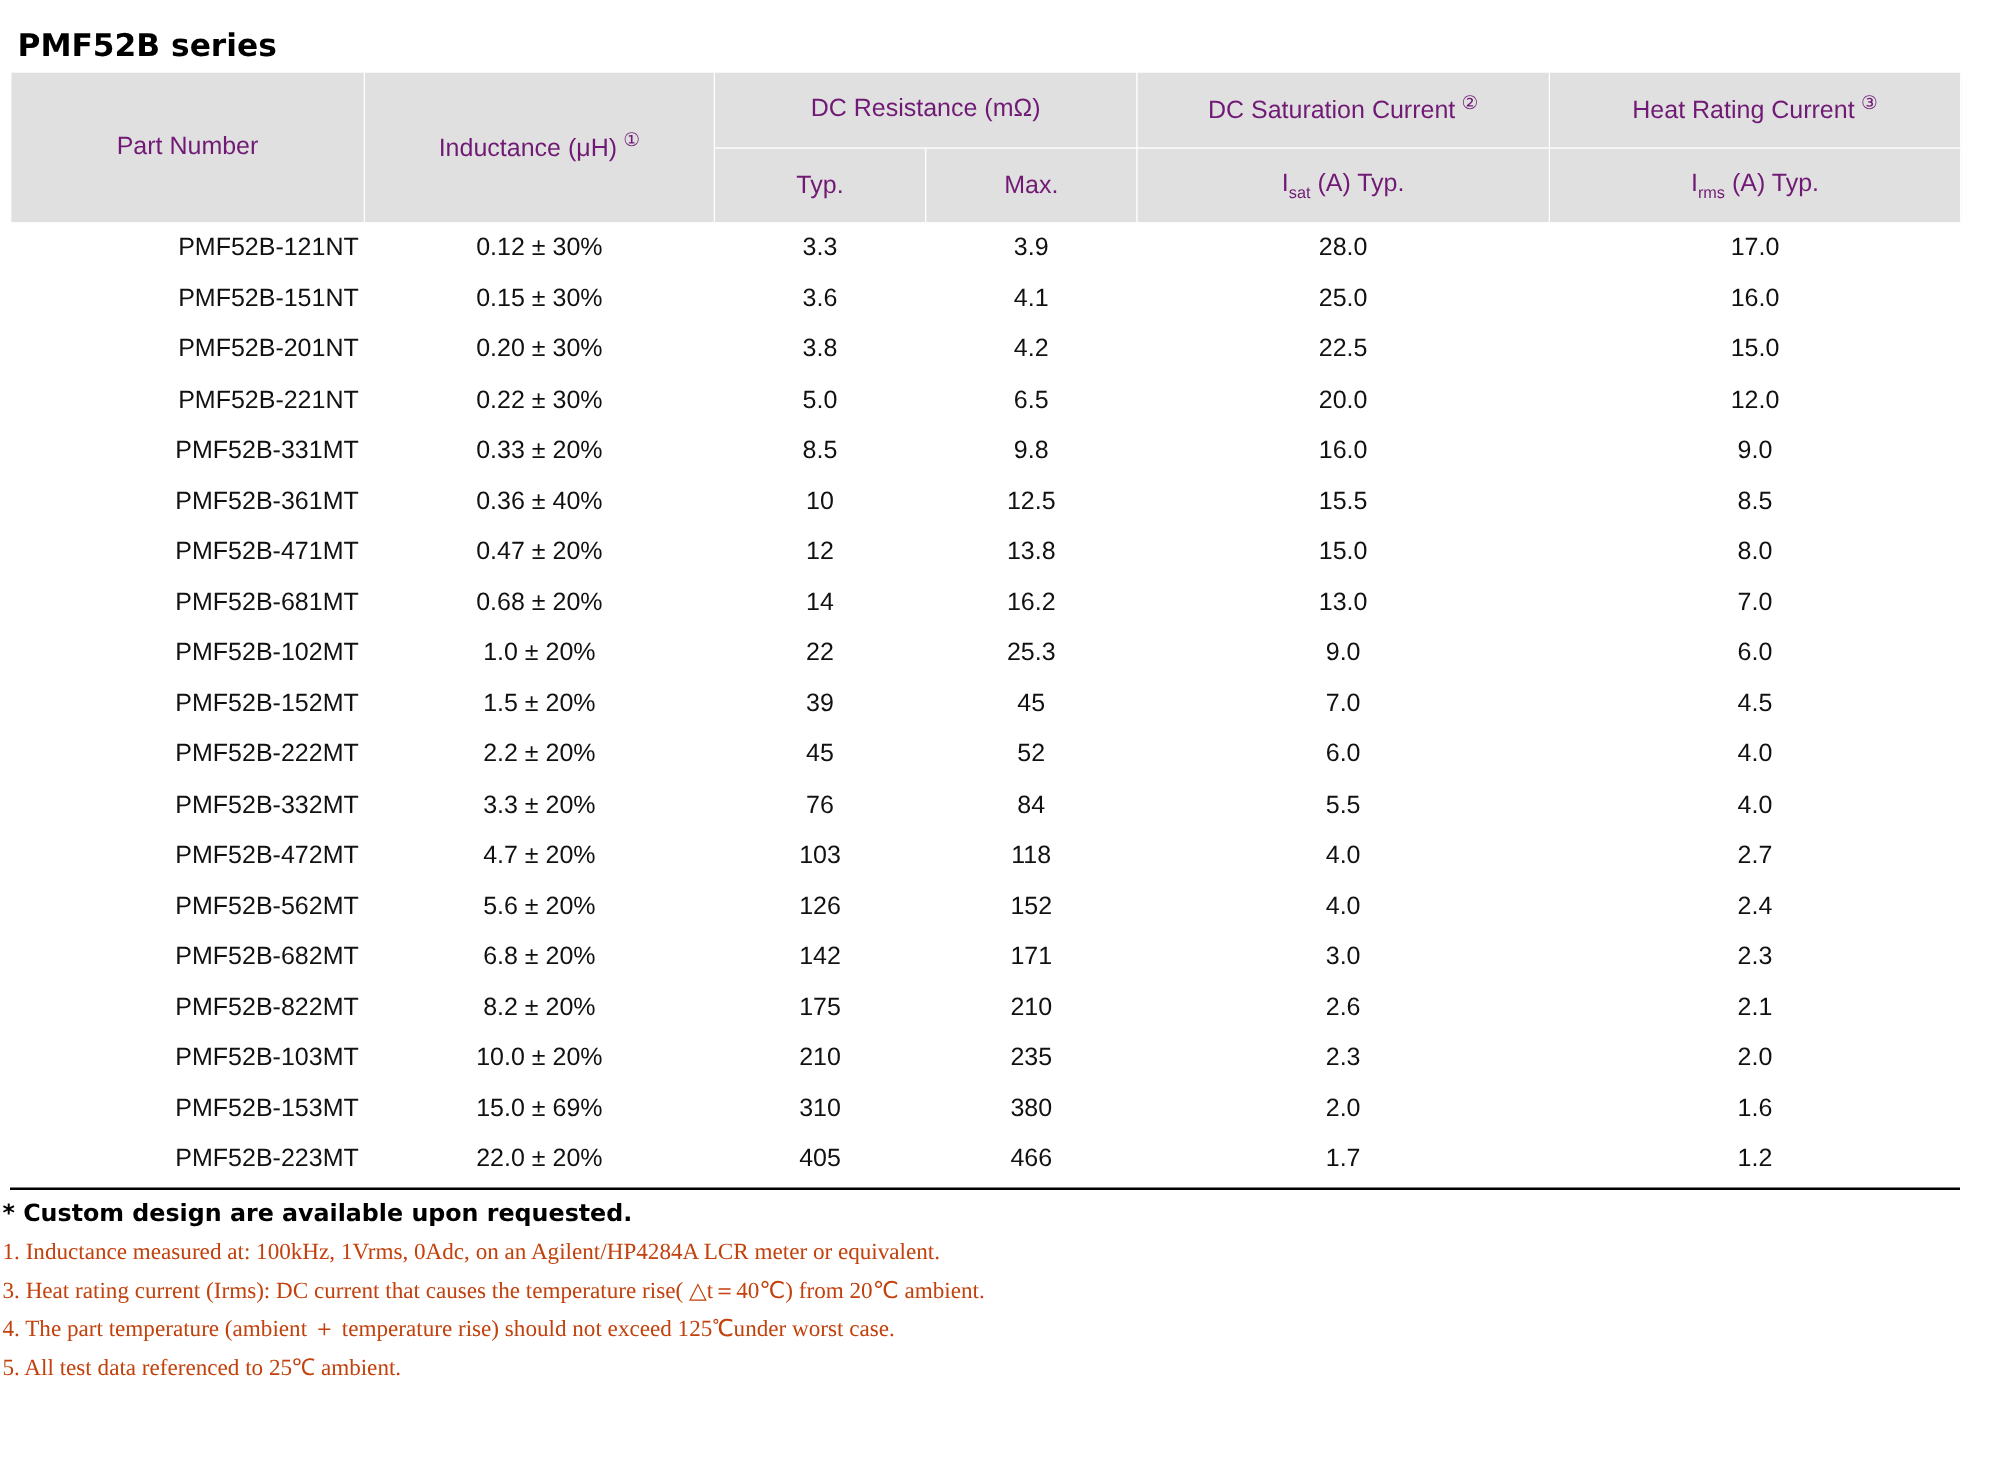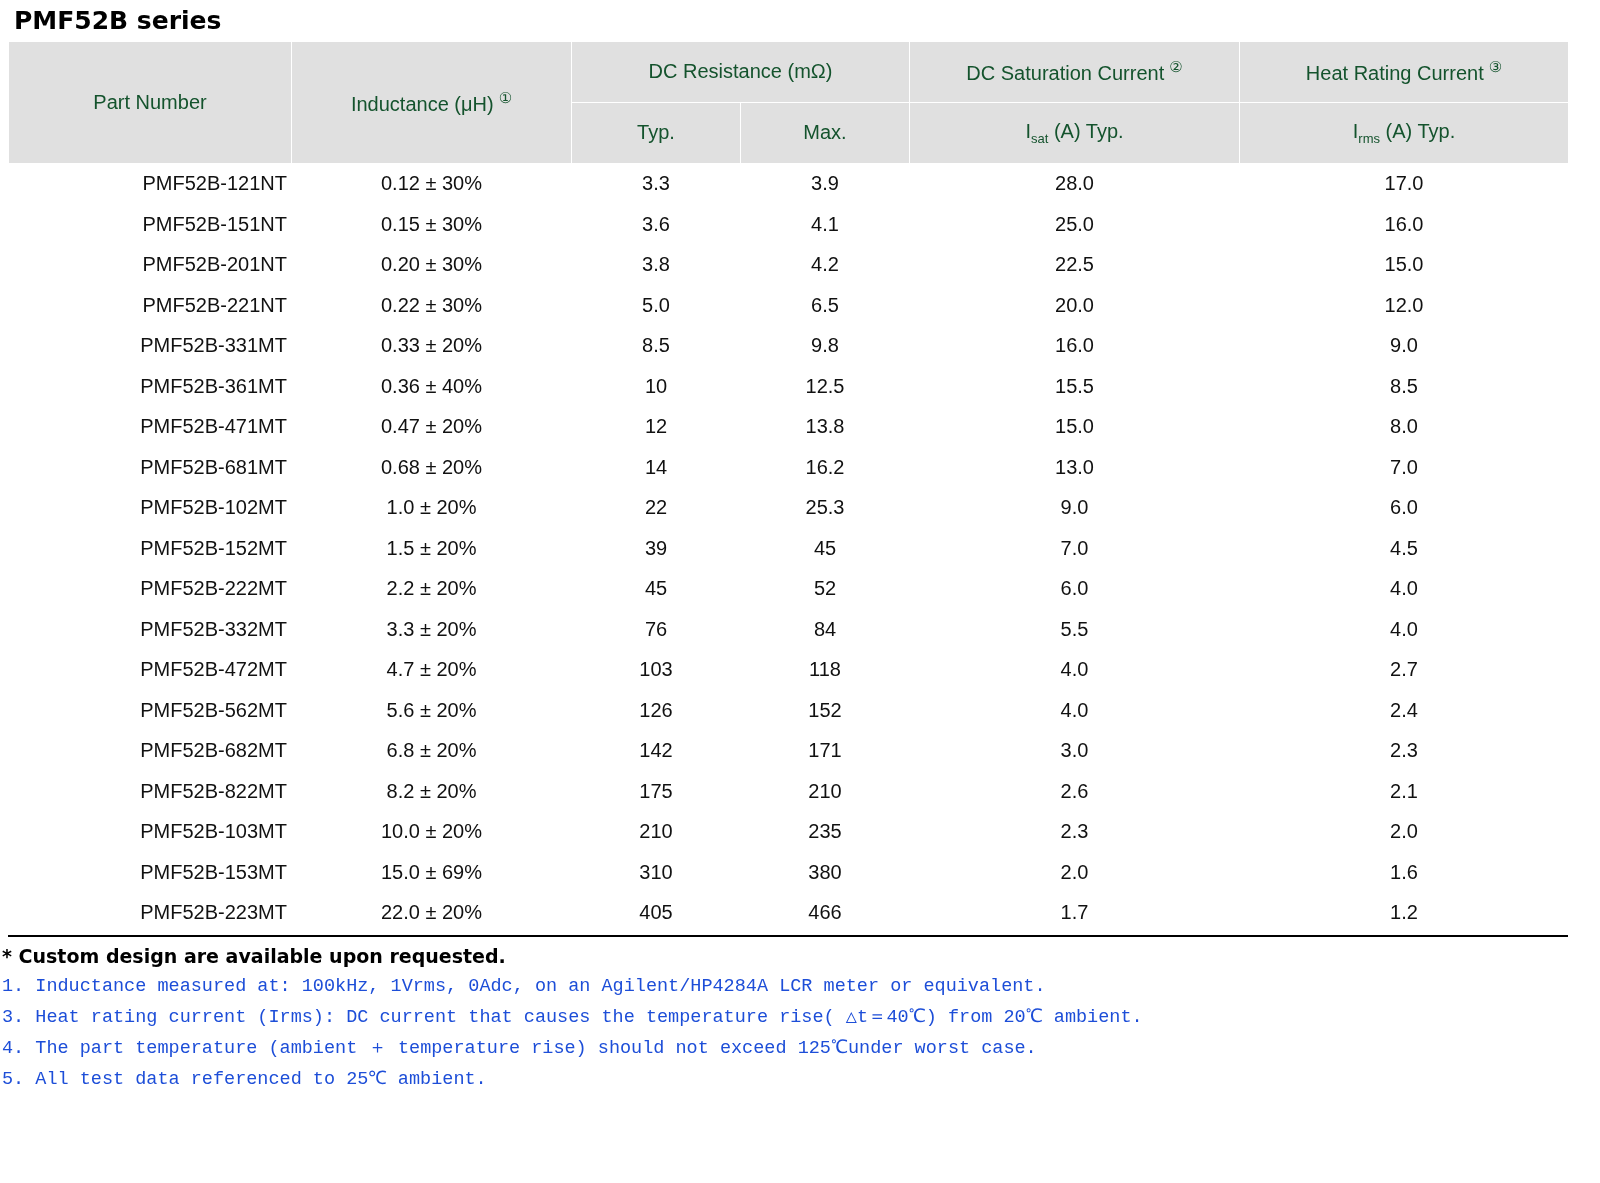--- a/index.html
+++ b/index.html
@@ -19,36 +19,37 @@
     padding: 0;
     position: relative;
   }
   .series-title {
     font-family: "DejaVu Sans", sans-serif;
     font-weight: bold;
     font-size: 25px;
     letter-spacing: 0px;
     padding: 6px 0 6px 14px;
     color: #000;
+    margin-top: 16px;
   }
   table.spec {
     width: 1560px;
     margin-left: 8px;
     border-collapse: collapse;
     table-layout: fixed;
   }
   table.spec th, table.spec td {
     border: 1px solid #ffffff;
     text-align: center;
     font-weight: normal;
   }
   thead th {
     background: #e0e0e0;
     font-size: 20px;
-    color: #14532d;
+    color: #701a75;
     padding: 16px 4px;
     line-height: 1.25;
   }
   thead th.tall { height: 86px; margin-top: 24px; }
   thead th.sub { height: 42px; font-size: 20px; }
   .sup {
     font-size: 15px;
     vertical-align: super;
     margin-left: 5px;
   }
@@ -83,23 +84,23 @@
     padding-top: 5px;
   }
   .note-star {
     font-family: "DejaVu Sans", sans-serif;
     font-weight: bold;
     font-size: 19px;
     color: #000;
     padding: 3px 0 4px 0;
   }
   .note-line {
-    font-family: Liberation Mono, monospace;
+    font-family: Liberation Serif, serif;
     font-size: 18.5px;
-    color: #1d4ed8;
+    color: #c2410c;
     padding: 3.5px 0;
     line-height: 1.3;
   }
 </style>
 </head>
 <body>
 
 <div class="page">
 
   <div class="series-title">PMF52B series</div>

